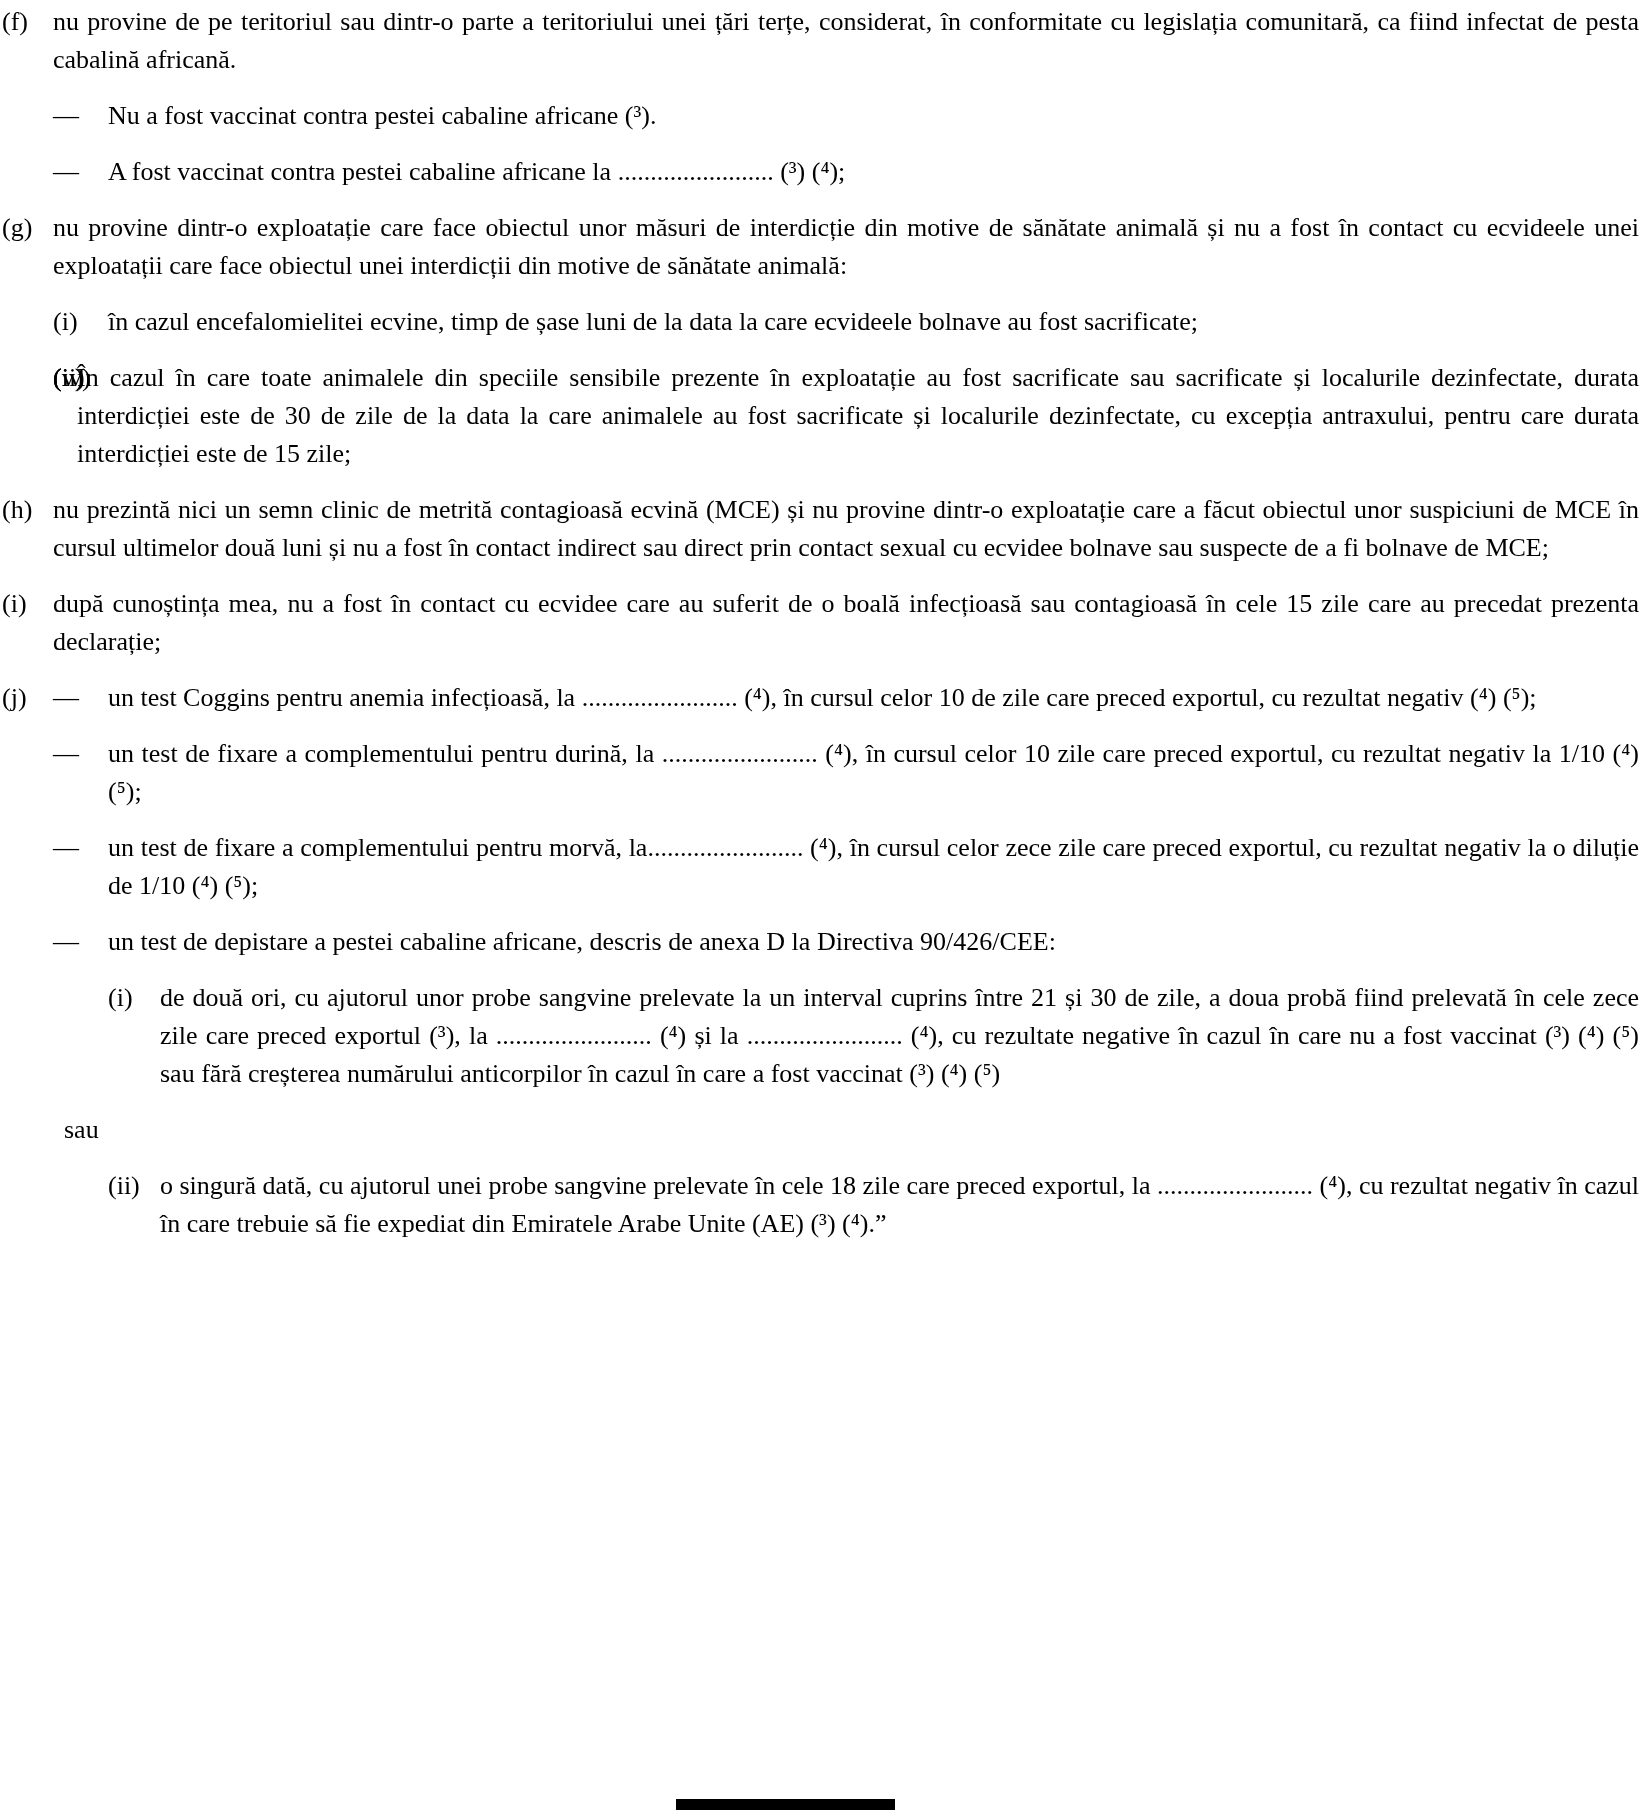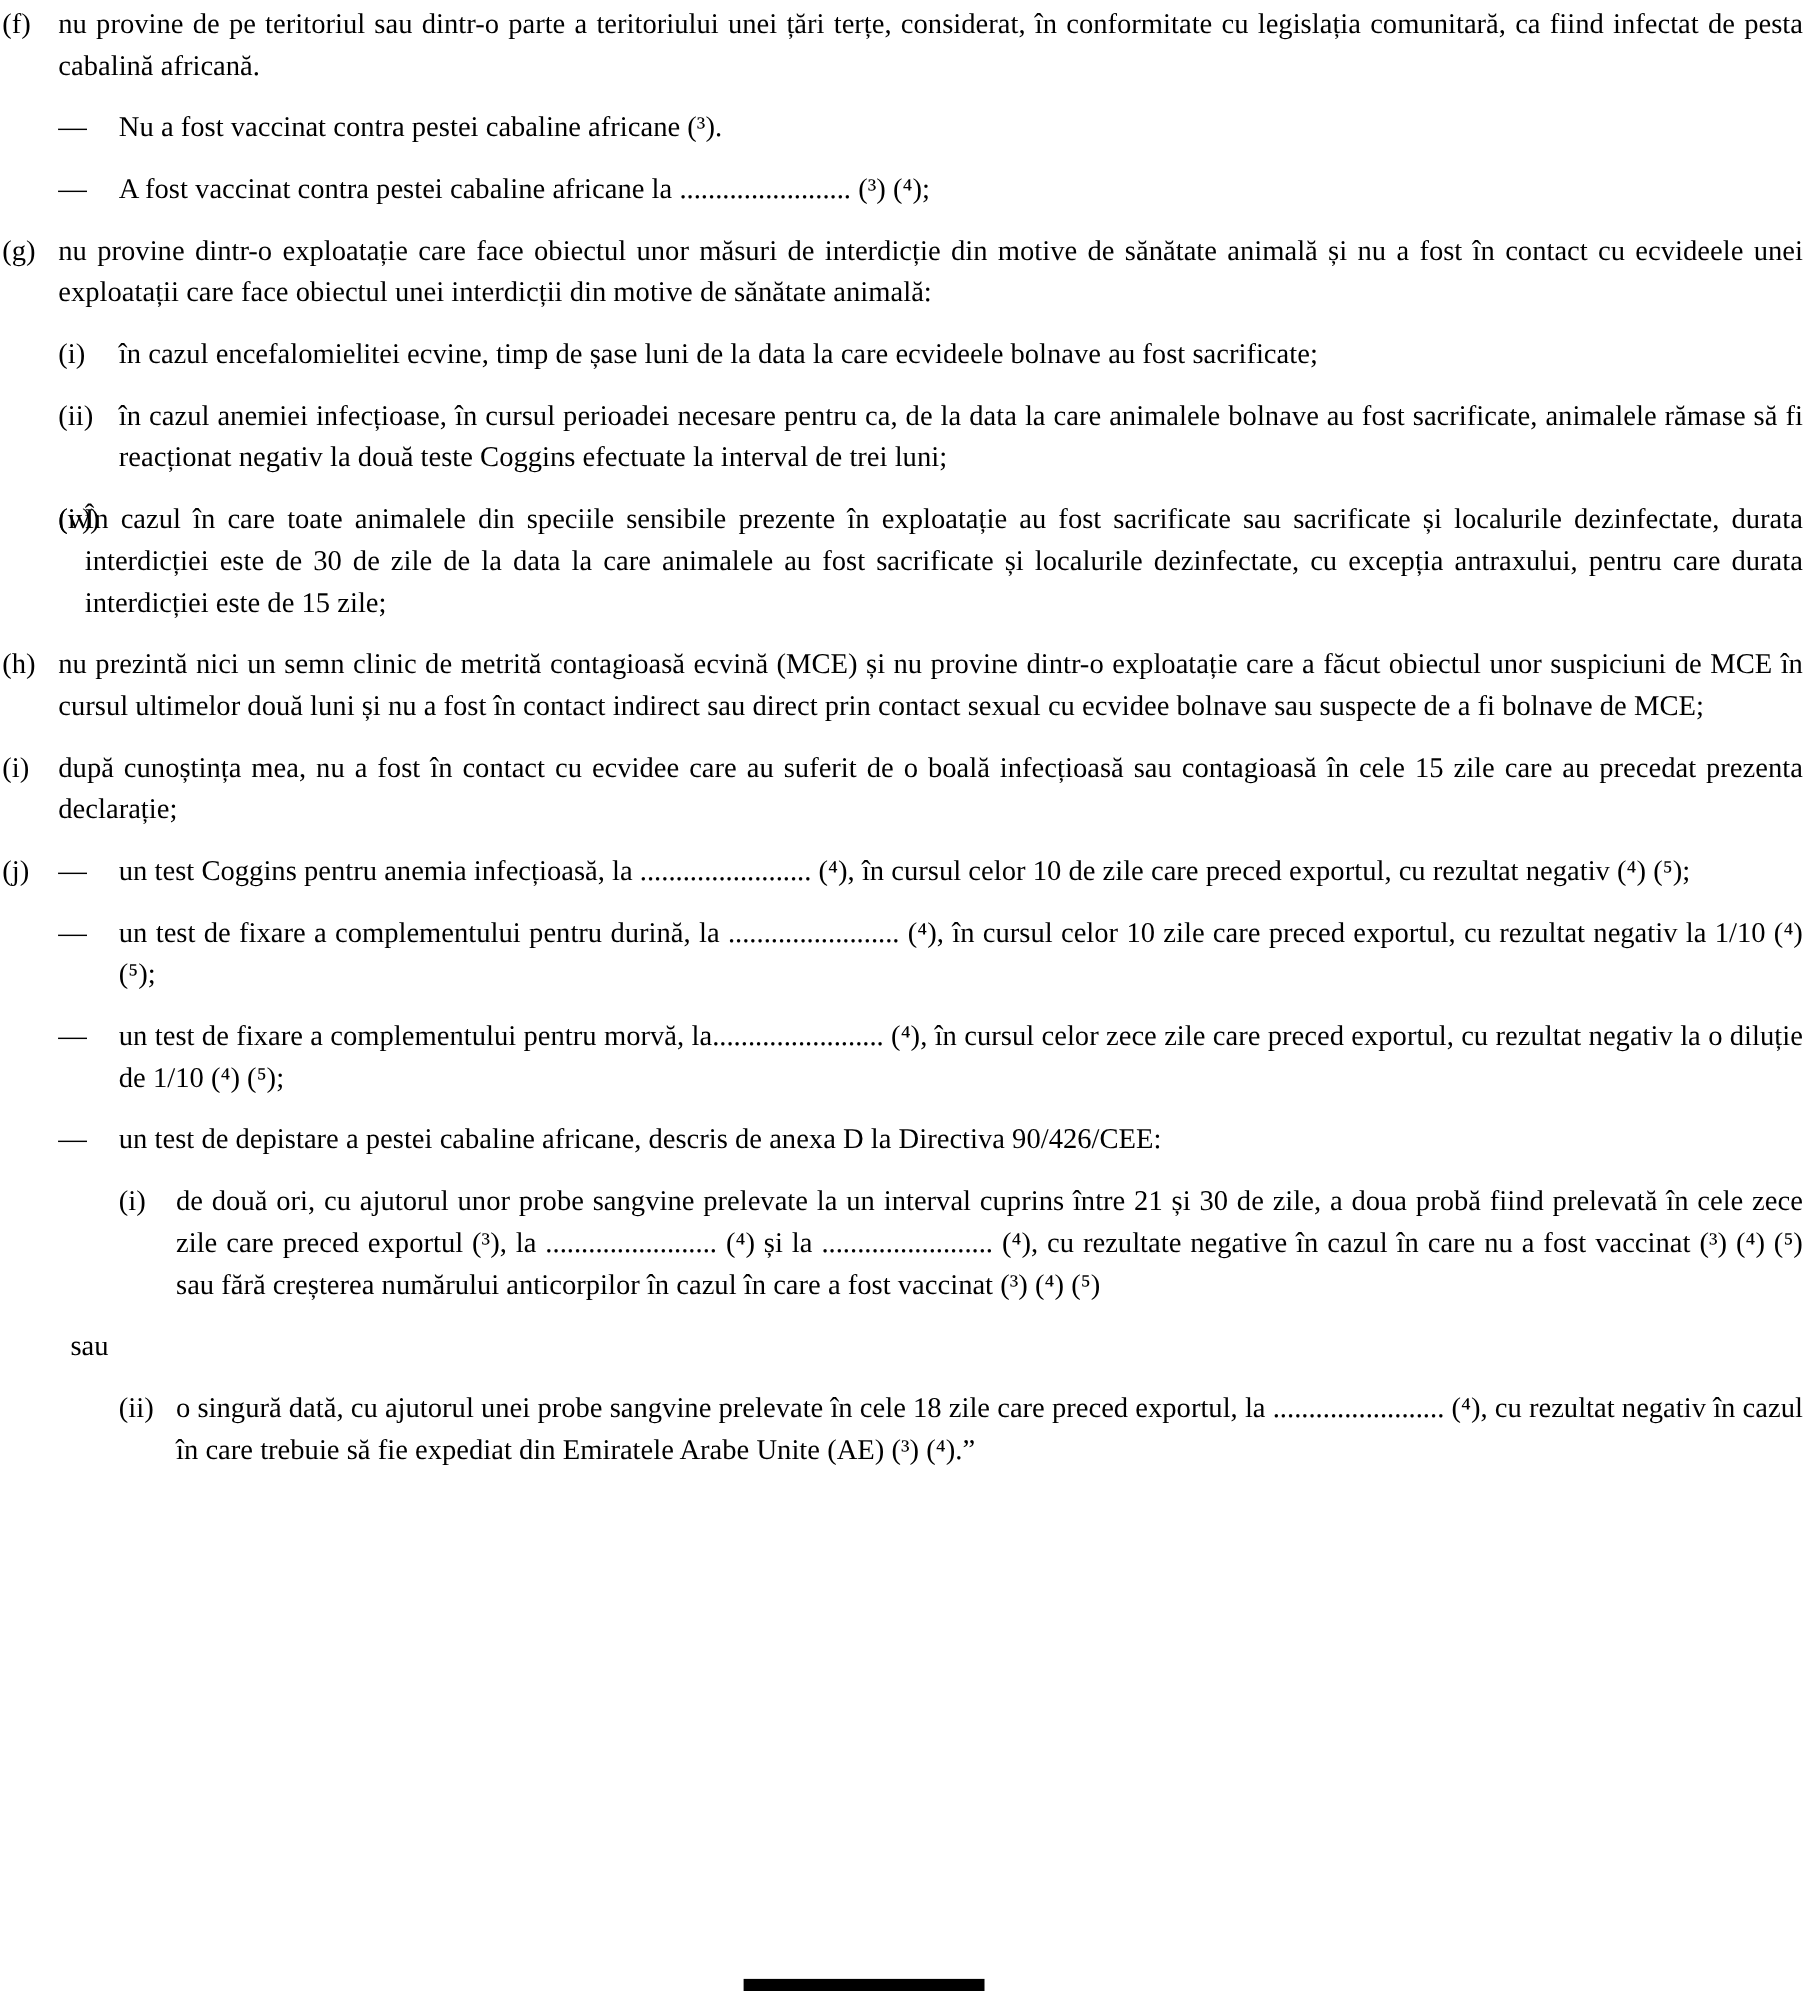--- a/index.html
+++ b/index.html
@@ -54,21 +54,21 @@
 </head>
 <body>
 
 <div class="doc">
   <div id="blocks">
       <div class="row lvl1"><span class="lab">(f)</span><span class="txt">nu provine de pe teritoriul sau dintr-o parte a teritoriului unei țări terțe, considerat, în conformitate cu legislația comunitară, ca fiind infectat de pesta cabalină africană.</span></div>
       <div class="row lvl2"><span class="lab">—</span><span class="txt">Nu a fost vaccinat contra pestei cabaline africane (³).</span></div>
       <div class="row lvl2"><span class="lab">—</span><span class="txt">A fost vaccinat contra pestei cabaline africane la ........................ (³) (⁴);</span></div>
       <div class="row lvl1"><span class="lab">(g)</span><span class="txt">nu provine dintr-o exploatație care face obiectul unor măsuri de interdicție din motive de sănătate animală și nu a fost în contact cu ecvideele unei exploatații care face obiectul unei interdicții din motive de sănătate animală:</span></div>
       <div class="row lvl2"><span class="lab">(i)</span><span class="txt">în cazul encefalomielitei ecvine, timp de șase luni de la data la care ecvideele bolnave au fost sacrificate;</span></div>
-      <div class="row lvl2"><span class="lab">(ii)</span><span class="txt">în cazul anemiei infecțioase, în cursul perioadei necesare pentru ca, de la data la care animalele bolnave au fost sacrificate, animalele rămase să fi reacționat negativ la două teste Coggins efectuate la interval de trei luni;</span></div>
+      <div class="row lvl2"><span class="lab">(ii)</span></div>
       <div class="row lvl2"><span class="lab">(iv)</span></div>
       <div class="row lvl2"><span class="lab">(v)</span></div>
       <div class="row lvl1 no-label"><span class="txt">În cazul în care toate animalele din speciile sensibile prezente în exploatație au fost sacrificate sau sacrificate și localurile dezinfectate, durata interdicției este de 30 de zile de la data la care animalele au fost sacrificate și localurile dezinfectate, cu excepția antraxului, pentru care durata interdicției este de 15 zile;</span></div>
       <div class="row lvl1"><span class="lab">(h)</span><span class="txt">nu prezintă nici un semn clinic de metrită contagioasă ecvină (MCE) și nu provine dintr-o exploatație care a făcut obiectul unor suspiciuni de MCE în cursul ultimelor două luni și nu a fost în contact indirect sau direct prin contact sexual cu ecvidee bolnave sau suspecte de a fi bolnave de MCE;</span></div>
       <div class="row lvl1"><span class="lab">(i)</span><span class="txt">după cunoștința mea, nu a fost în contact cu ecvidee care au suferit de o boală infecțioasă sau contagioasă în cele 15 zile care au precedat prezenta declarație;</span></div>
       <div class="row lvl1"><span class="lab">(j)</span></div>
       <div class="row lvl2"><span class="lab">—</span><span class="txt">un test Coggins pentru anemia infecțioasă, la ........................ (⁴), în cursul celor 10 de zile care preced exportul, cu rezultat negativ (⁴) (⁵);</span></div>
       <div class="row lvl2"><span class="lab">—</span><span class="txt">un test de fixare a complementului pentru durină, la ........................ (⁴), în cursul celor 10 zile care preced exportul, cu rezultat negativ la 1/10 (⁴) (⁵);</span></div>
       <div class="row lvl2"><span class="lab">—</span><span class="txt">un test de fixare a complementului pentru morvă, la........................ (⁴), în cursul celor zece zile care preced exportul, cu rezultat negativ la o diluție de 1/10 (⁴) (⁵);</span></div>
       <div class="row lvl2"><span class="lab">—</span><span class="txt">un test de depistare a pestei cabaline africane, descris de anexa D la Directiva 90/426/CEE:</span></div>

